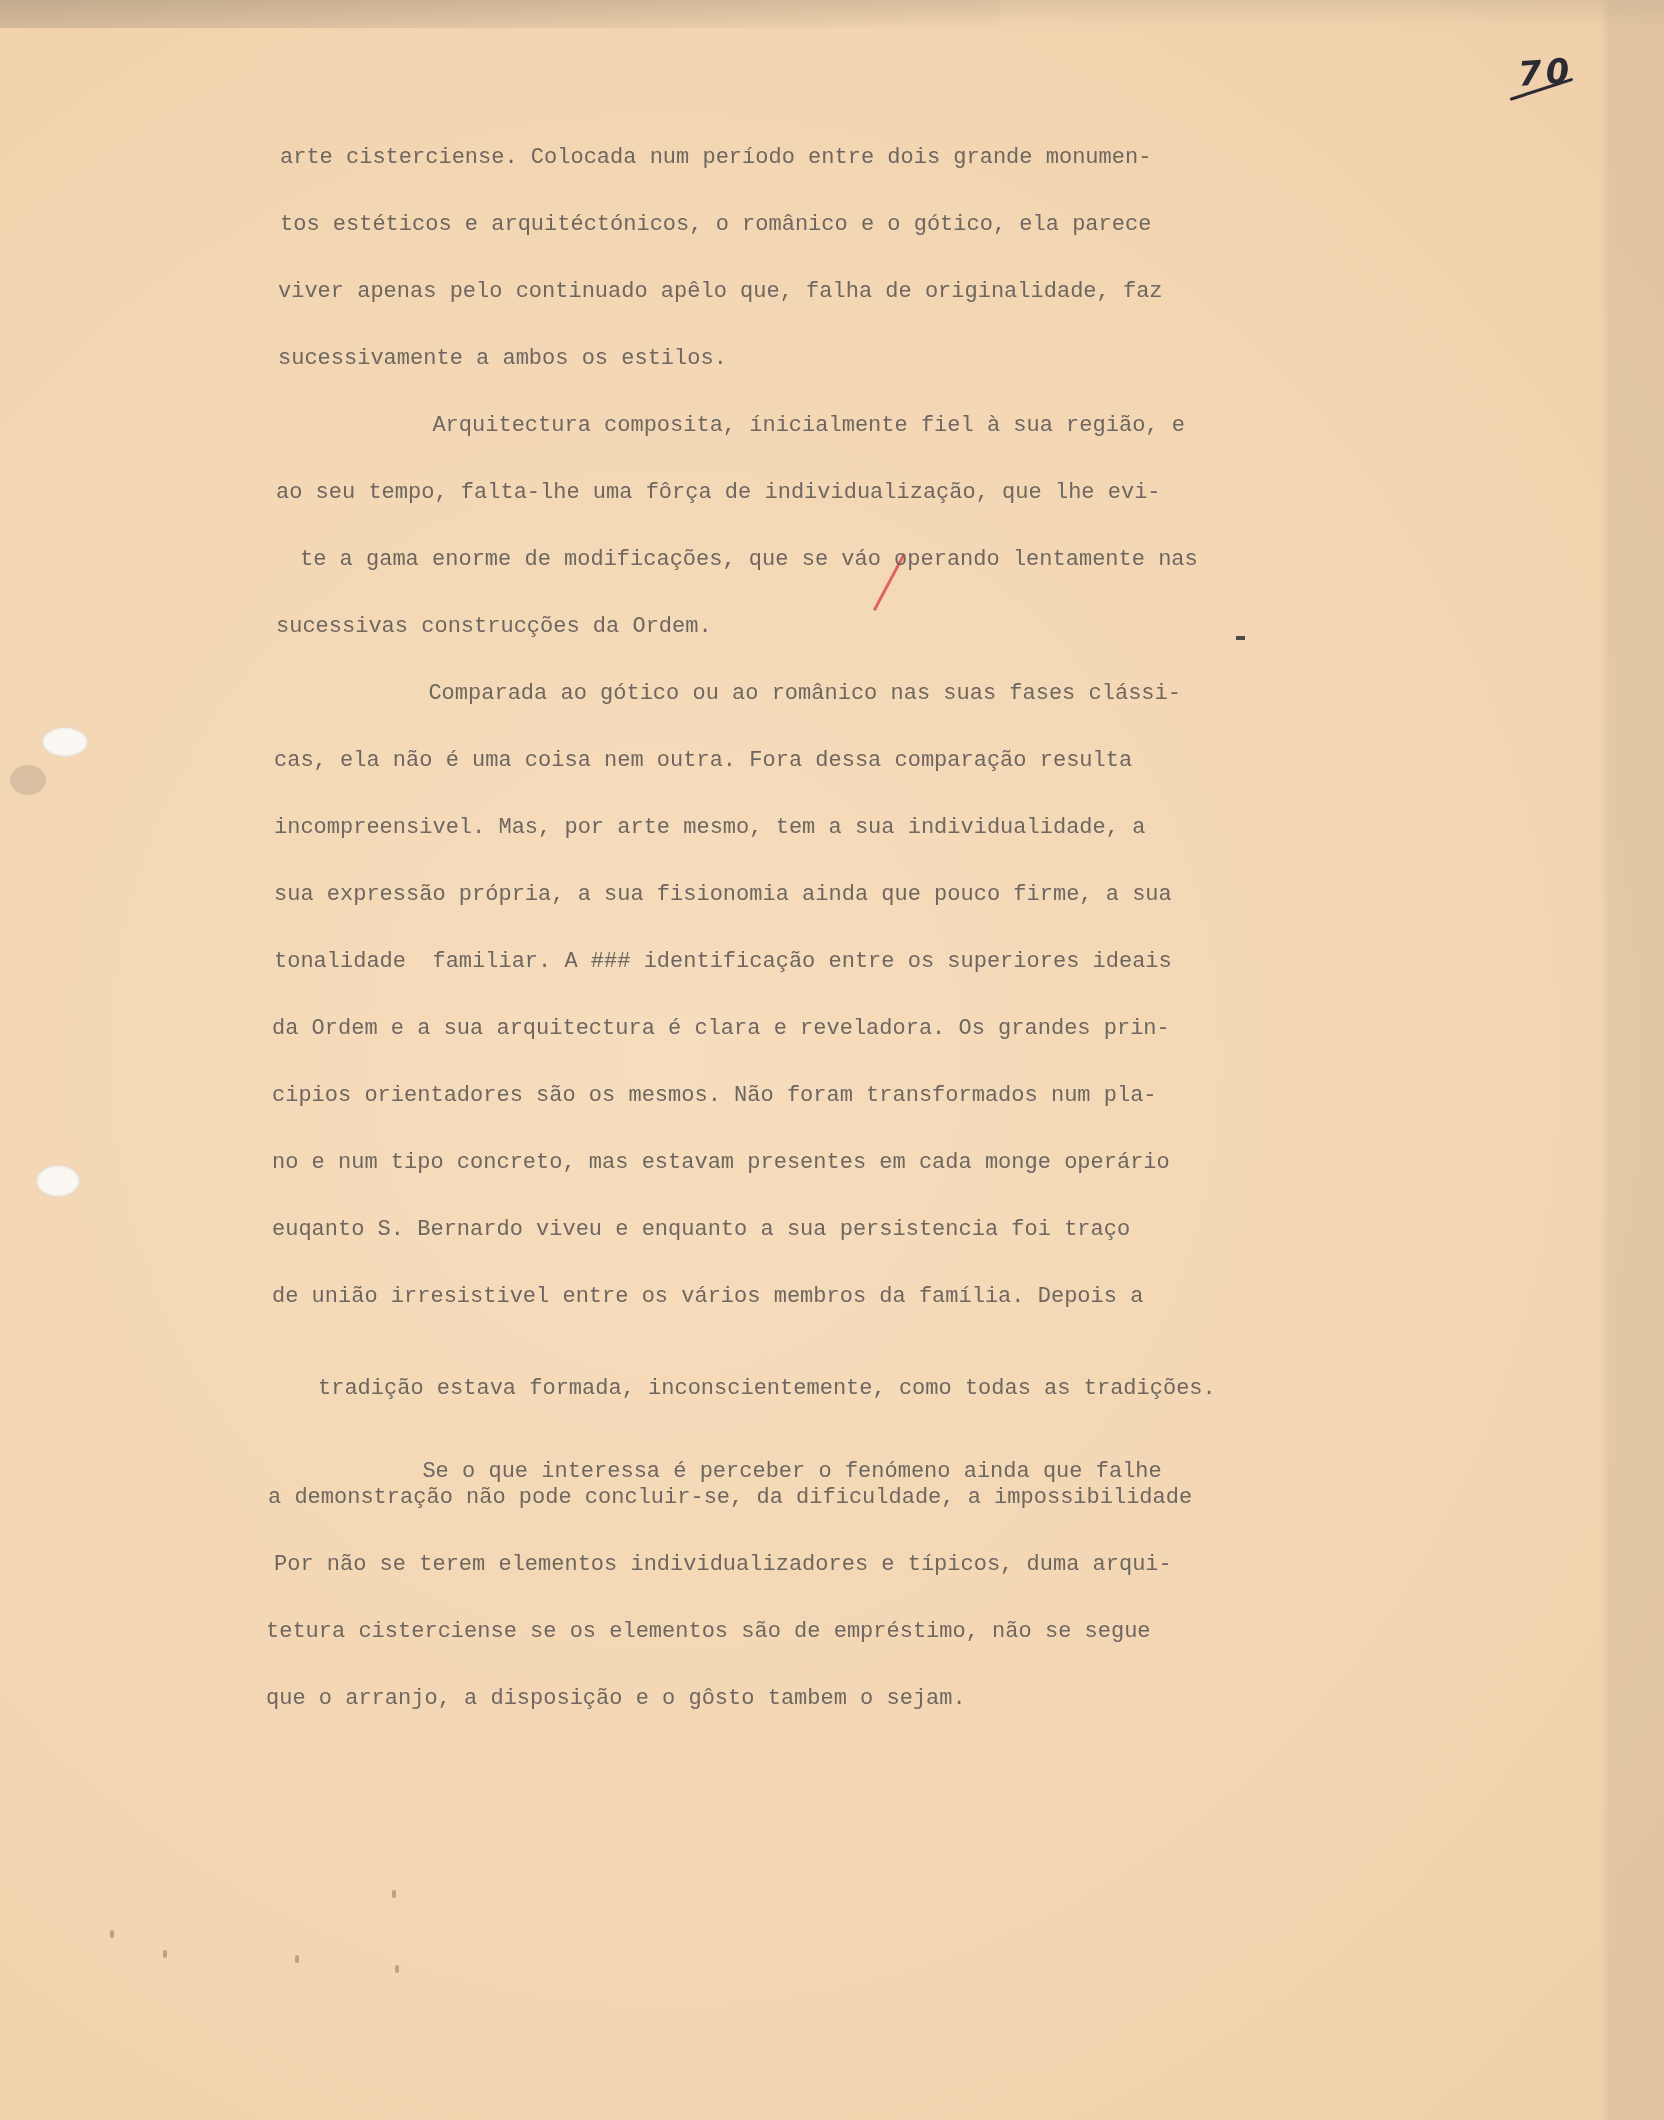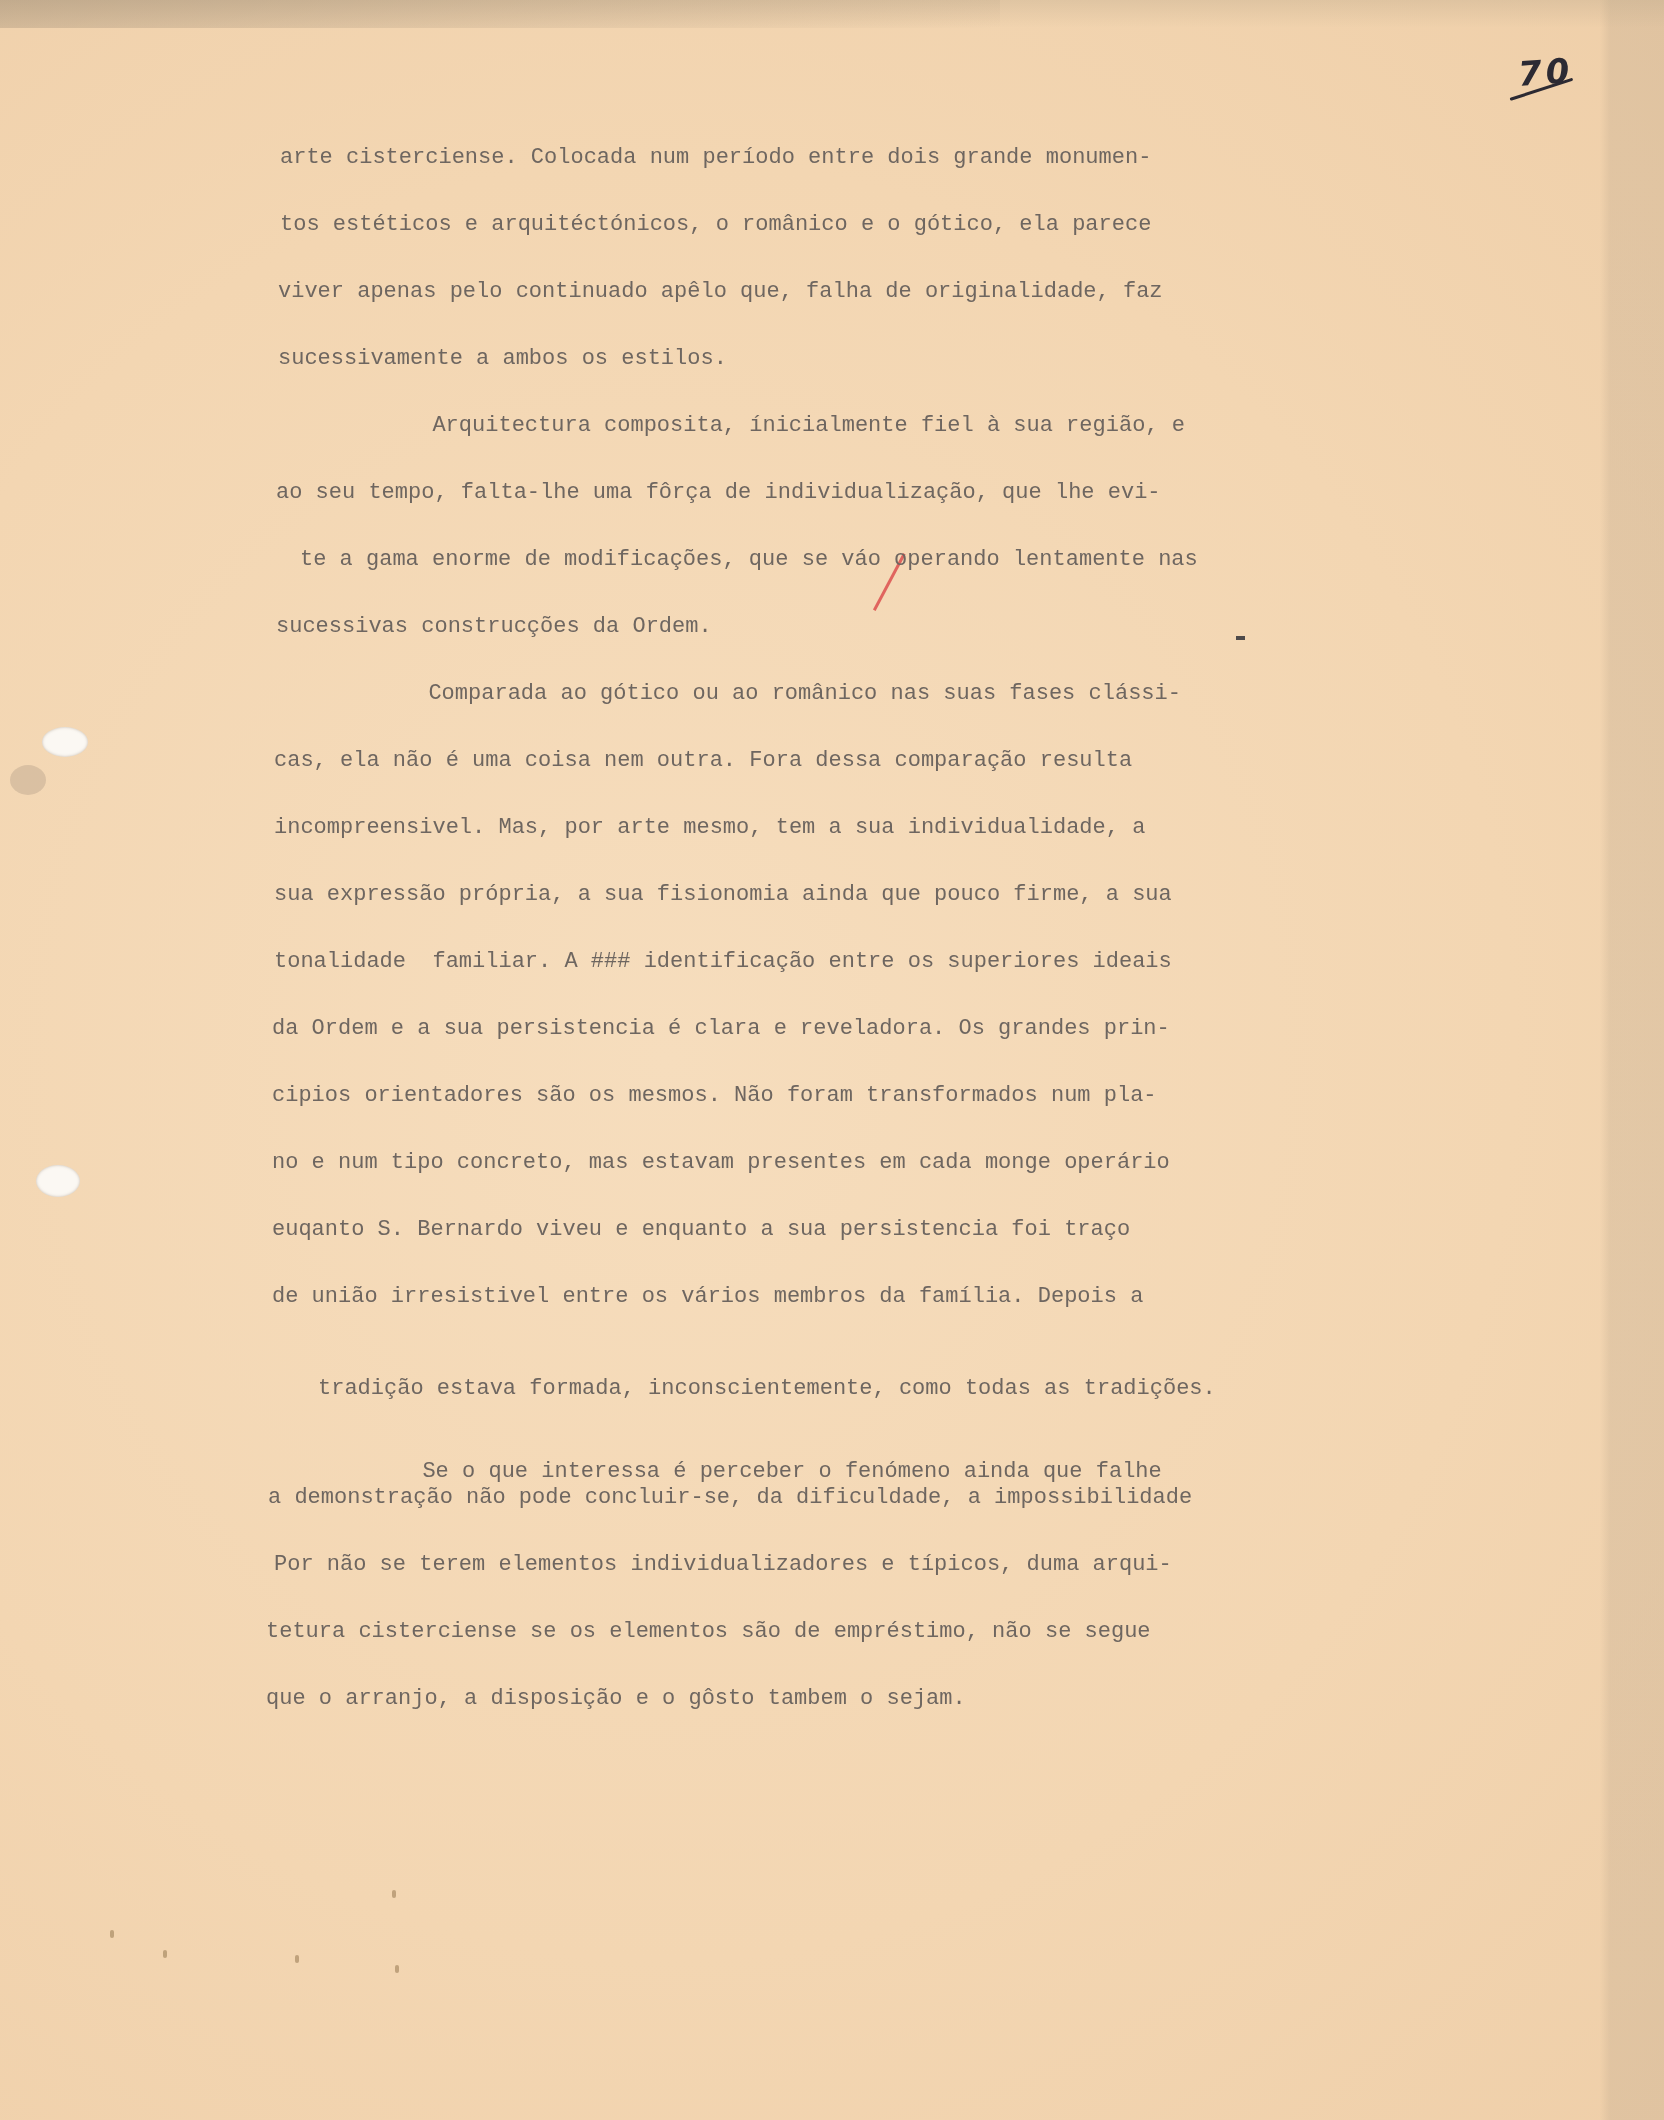--- a/index.html
+++ b/index.html
@@ -86,21 +86,21 @@
     <div class="line" style="left:340px;top:406px;">       Arquitectura composita, ínicialmente fiel à sua região, e</div>
     <div class="line" style="left:276px;top:473px;">ao seu tempo, falta-lhe uma fôrça de individualização, que lhe evi-</div>
     <div class="line" style="left:276px;top:540px;margin-left:24px;">te a gama enorme de modificações, que se váo operando lentamente nas</div>
     <div class="line" style="left:276px;top:607px;">sucessivas construcções da Ordem.</div>
 
     <div class="line" style="left:336px;top:674px;">       Comparada ao gótico ou ao românico nas suas fases clássi-</div>
     <div class="line" style="left:274px;top:741px;">cas, ela não é uma coisa nem outra. Fora dessa comparação resulta</div>
     <div class="line" style="left:274px;top:808px;">incompreensivel. Mas, por arte mesmo, tem a sua individualidade, a</div>
     <div class="line" style="left:274px;top:875px;">sua expressão própria, a sua fisionomia ainda que pouco firme, a sua</div>
     <div class="line" style="left:274px;top:942px;">tonalidade  familiar. A ### identificação entre os superiores ideais</div>
-    <div class="line" style="left:272px;top:1009px;">da Ordem e a sua persistencia é clara e reveladora. Os grandes prin-</div>
+    <div class="line" style="left:272px;top:1009px;">da Ordem e a sua arquitectura é clara e reveladora. Os grandes prin-</div>
     <div class="line" style="left:272px;top:1076px;">cipios orientadores são os mesmos. Não foram transformados num pla-</div>
     <div class="line" style="left:272px;top:1143px;">no e num tipo concreto, mas estavam presentes em cada monge operário</div>
     <div class="line" style="left:272px;top:1210px;">euqanto S. Bernardo viveu e enquanto a sua persistencia foi traço</div>
     <div class="line" style="left:272px;top:1277px;">de união irresistivel entre os vários membros da família. Depois a</div>
     <div class="line" style="left:270px;top:1369px;margin-left:48px;">tradição estava formada, inconscientemente, como todas as tradições.</div>
 
     <div class="line" style="left:330px;top:1411px;margin-top:41px;">       Se o que interessa é perceber o fenómeno ainda que falhe</div>
     <div class="line" style="left:268px;top:1478px;">a demonstração não pode concluir-se, da dificuldade, a impossibilidade</div>
     <div class="line" style="left:274px;top:1545px;">Por não se terem elementos individualizadores e típicos, duma arqui-</div>
     <div class="line" style="left:266px;top:1612px;">tetura cisterciense se os elementos são de empréstimo, não se segue</div>

